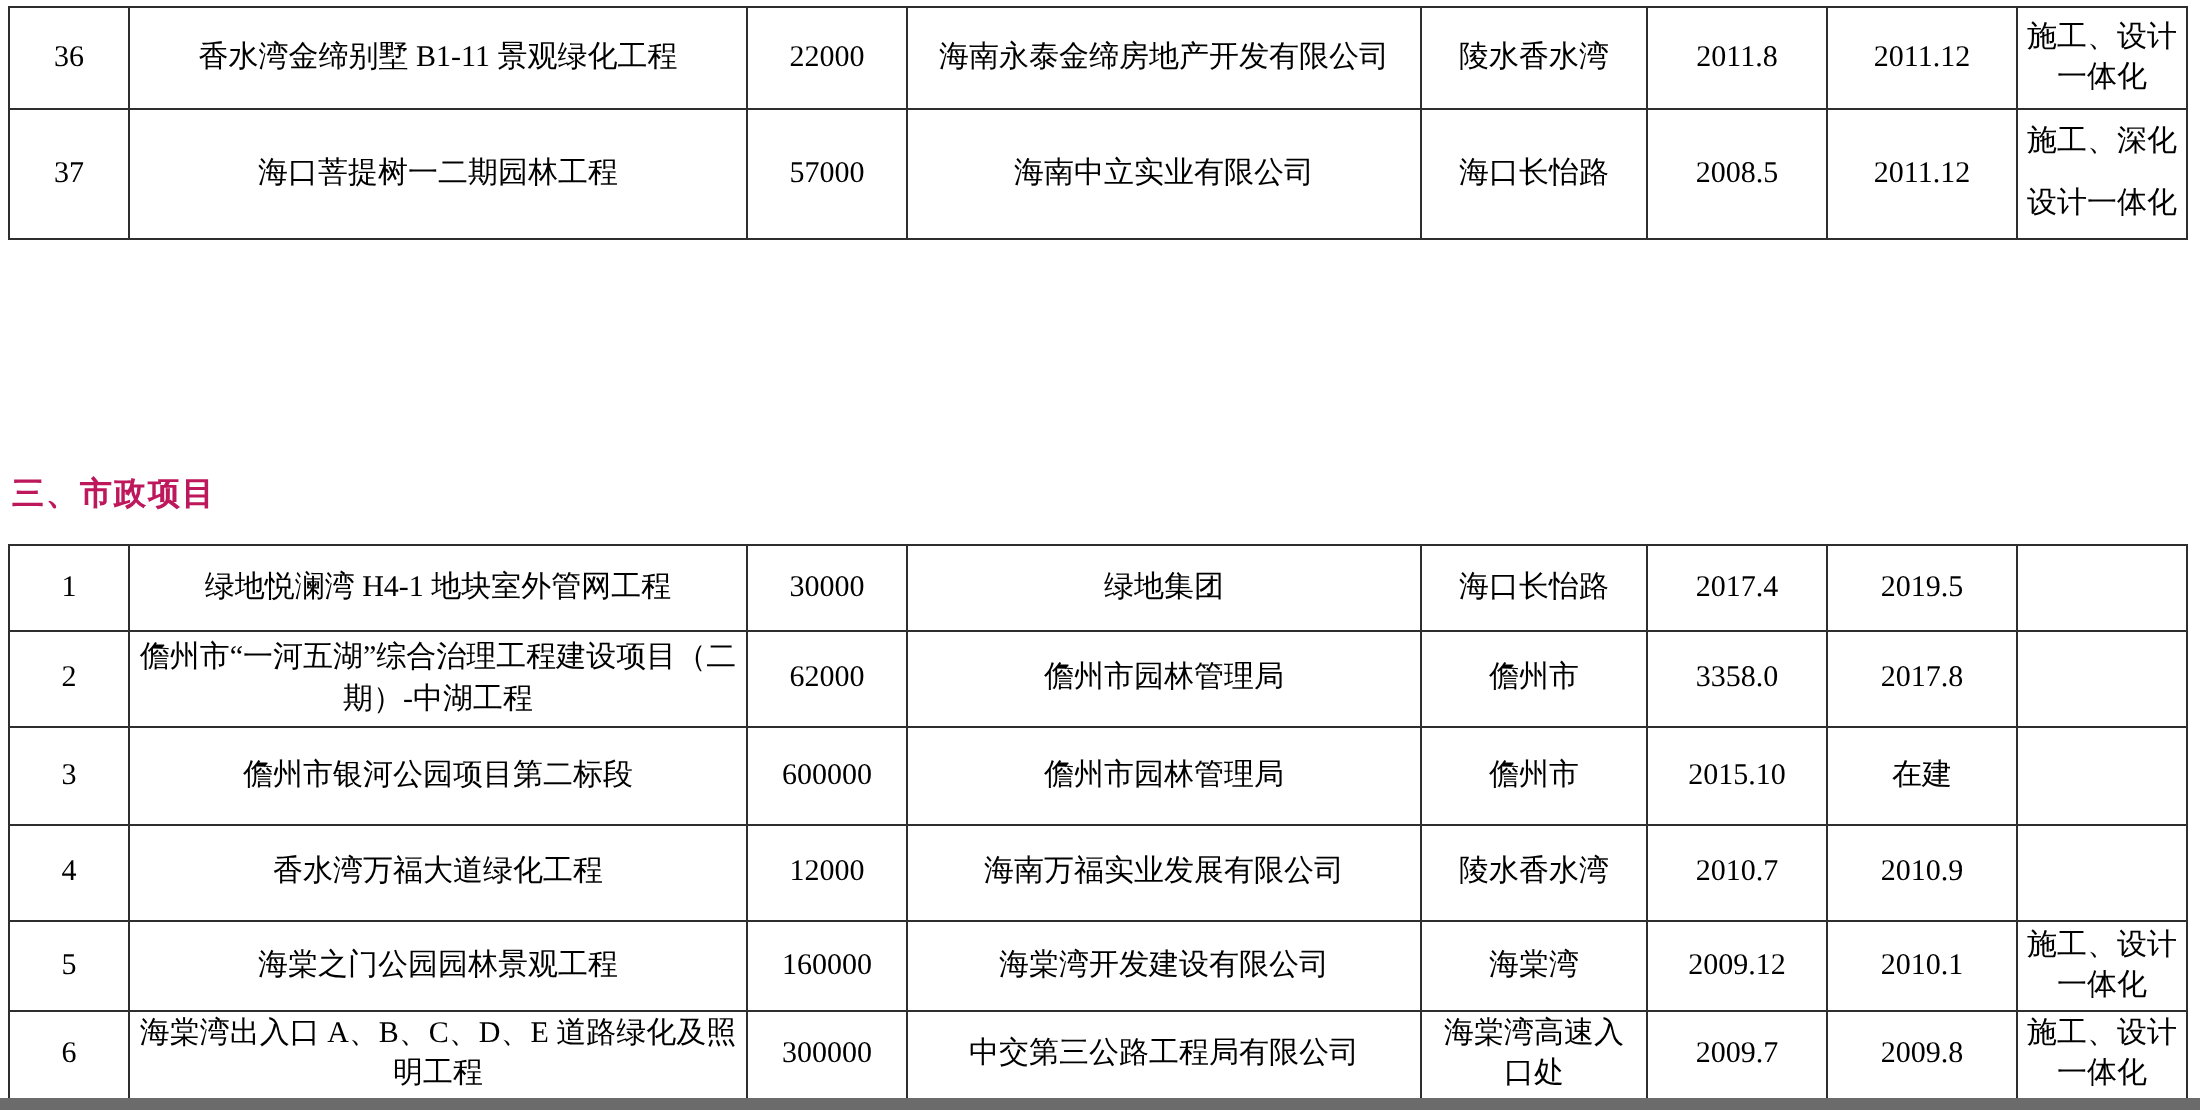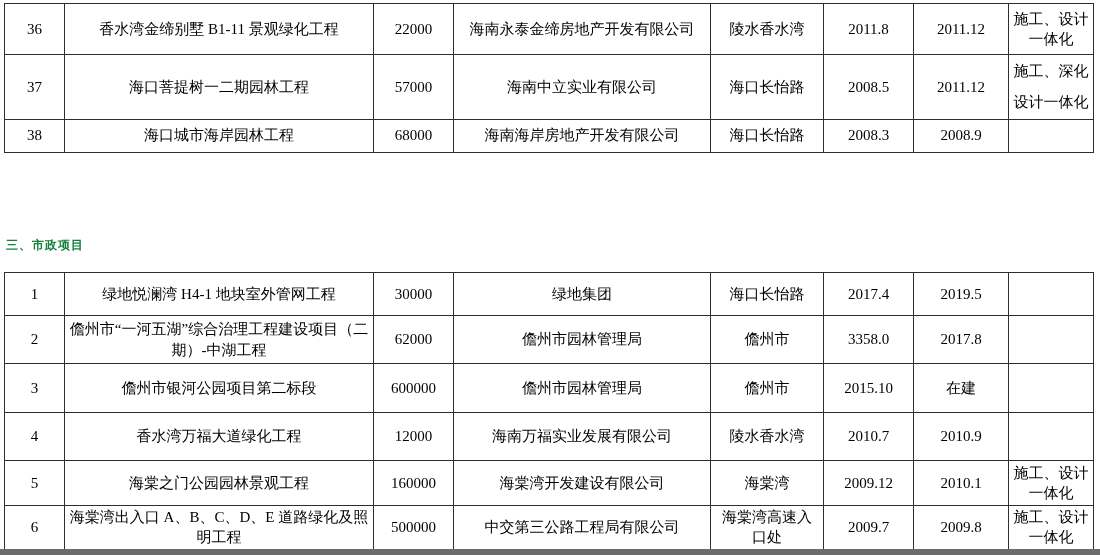--- a/index.html
+++ b/index.html
@@ -19,21 +19,21 @@
     text-align:center;vertical-align:middle;
     font-size:15px;line-height:1.35;
     padding:1px 4px;overflow:hidden;
   }
   td.c-name{font-size:15.5px;}
   td.c-note{font-size:11px;line-height:1.5;padding:1px 3px;}
   td.c-note.loose{line-height:2.05;}
   #section-title{
     position:absolute;left:6px;top:237px;
     font-family:Liberation Serif, serif;
-    font-weight:bold;font-size:12px;color:#15803d;letter-spacing:1px;
+    font-weight:bold;font-size:16px;color:#be185d;letter-spacing:1px;
   }
   #bottom-bar{
     position:absolute;left:0;top:549px;width:1100px;height:6px;
     background:#6b6b6b;
   }
 </style>
 </head>
 <body>
 
 <table class="proj" id="upper-table">
@@ -60,30 +60,20 @@
     </tr>
     <tr style="height:53px">
       <td class="c-no">37</td>
       <td class="c-name">海口菩提树一二期园林工程</td>
       <td class="c-amount">57000</td>
       <td class="c-company">海南中立实业有限公司</td>
       <td class="c-loc">海口长怡路</td>
       <td class="c-date">2008.5</td>
       <td class="c-date">2011.12</td>
       <td class="c-note loose">施工、深化设计一体化</td>
-    </tr>
-    <tr style="height:33px">
-      <td class="c-no">38</td>
-      <td class="c-name">海口城市海岸园林工程</td>
-      <td class="c-amount">68000</td>
-      <td class="c-company">海南海岸房地产开发有限公司</td>
-      <td class="c-loc">海口长怡路</td>
-      <td class="c-date">2008.3</td>
-      <td class="c-date">2008.9</td>
-      <td class="c-note"></td>
     </tr>
   </tbody>
 </table>
 
 <div id="section-title">三、市政项目</div>
 
 <table class="proj" id="lower-table">
   <colgroup>
     <col style="width:60px">
       <col style="width:309px">
@@ -141,21 +131,21 @@
       <td class="c-amount">160000</td>
       <td class="c-company">海棠湾开发建设有限公司</td>
       <td class="c-loc">海棠湾</td>
       <td class="c-date">2009.12</td>
       <td class="c-date">2010.1</td>
       <td class="c-note">施工、设计一体化</td>
     </tr>
     <tr style="height:43px">
       <td class="c-no">6</td>
       <td class="c-name">海棠湾出入口 A、B、C、D、E 道路绿化及照明工程</td>
-      <td class="c-amount">500000</td>
+      <td class="c-amount">300000</td>
       <td class="c-company">中交第三公路工程局有限公司</td>
       <td class="c-loc">海棠湾高速入口处</td>
       <td class="c-date">2009.7</td>
       <td class="c-date">2009.8</td>
       <td class="c-note">施工、设计一体化</td>
     </tr>
   </tbody>
 </table>
 
 <div id="bottom-bar"></div>

